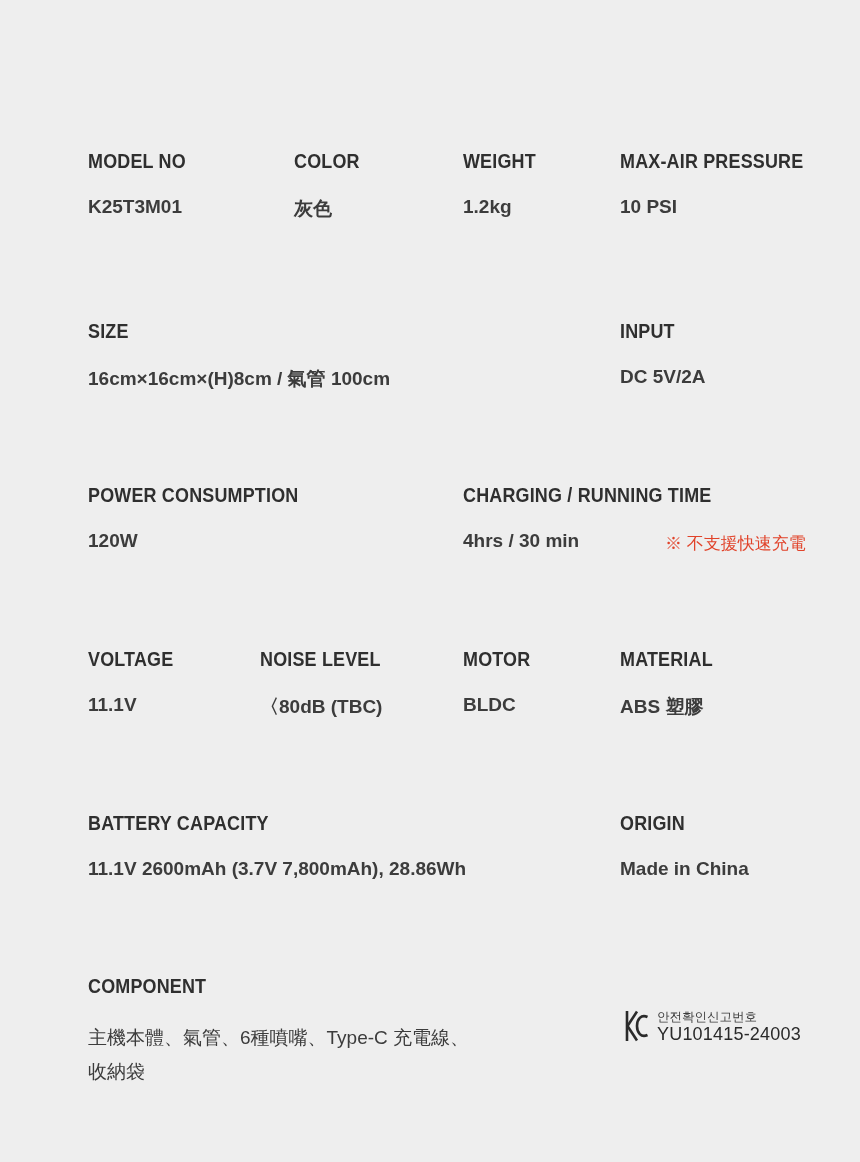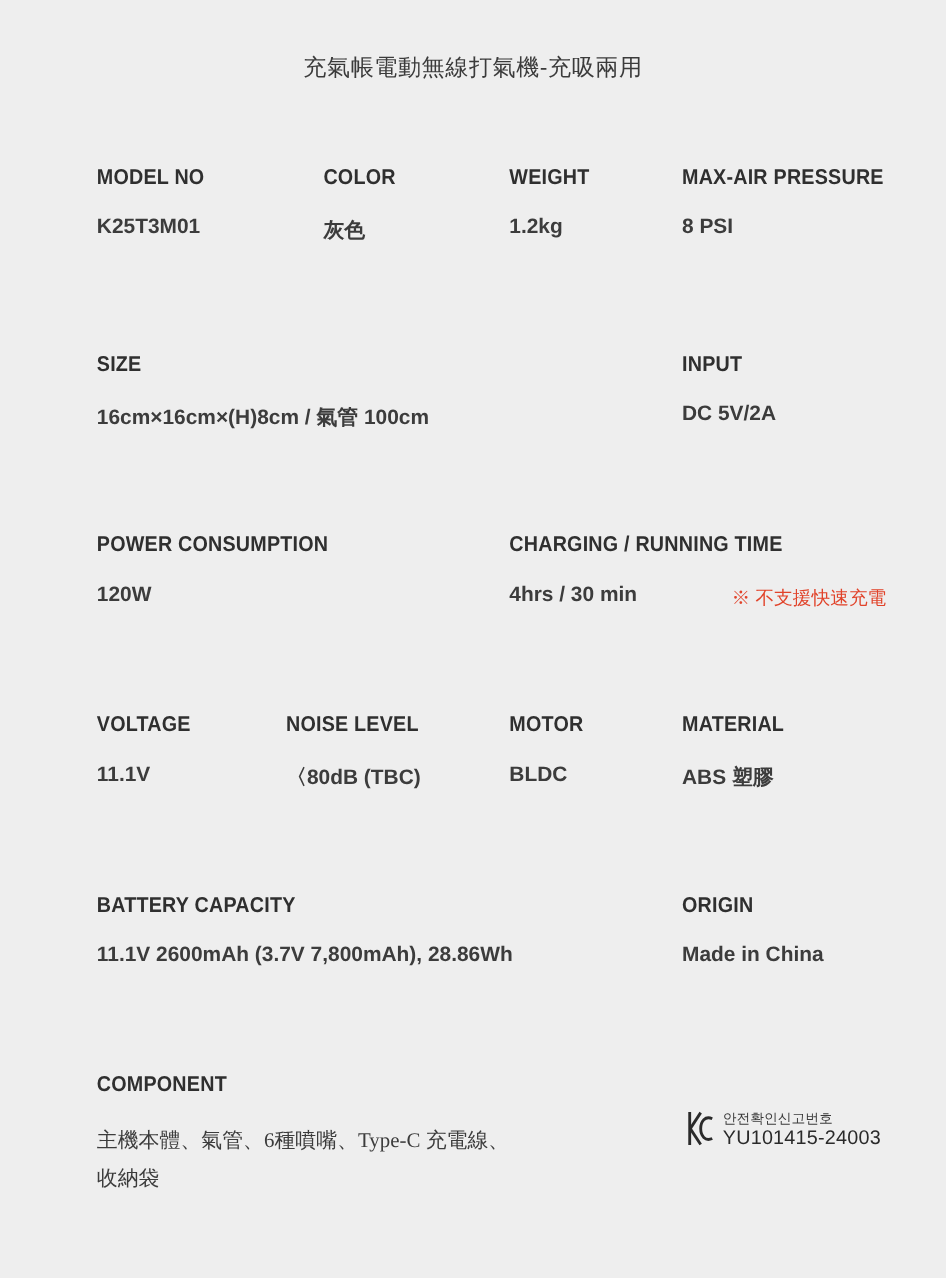--- a/index.html
+++ b/index.html
@@ -91,21 +91,20 @@
   
   .block6 { position: absolute; left: 88px; top: 975px; width: 760px; }
   .block6 .c1 { position: absolute; left: 0; width: 480px; }
   .block6 .val-multi {
     position: absolute;
     top: 46px;
     font-size: 19px;
     color: #3c3c3c;
     line-height: 34px;
     width: 500px;
-    font-family: Liberation Serif, serif;
   }
 
   
   .kc-badge {
     position: absolute;
     left: 624px;
     top: 1009px;
     display: flex;
     align-items: center;
   }
@@ -134,36 +133,35 @@
     line-height: 18px;
     letter-spacing: 0.2px;
     white-space: nowrap;
   }
 </style>
 </head>
 <body>
 
 <div class="page">
 
-  <div class="title">充氣帳電動無線打氣機-充吸兩用</div>
 
   <div class="spec-area">
 
     <div class="block1 row">
       <div class="c1 lbl-line label">MODEL NO</div>
       <div class="c1 val-line value">K25T3M01</div>
 
       <div class="c2 lbl-line label">COLOR</div>
       <div class="c2 val-line value">灰色</div>
 
       <div class="c3 lbl-line label">WEIGHT</div>
       <div class="c3 val-line value">1.2kg</div>
 
       <div class="c4 lbl-line label">MAX-AIR PRESSURE</div>
-      <div class="c4 val-line value">8 PSI</div>
+      <div class="c4 val-line value">10 PSI</div>
     </div>
 
     <div class="block2 row">
       <div class="c1 lbl-line label">SIZE</div>
       <div class="c1 val-line value">16cm×16cm×(H)8cm / 氣管 100cm</div>
 
       <div class="c2 lbl-line label">INPUT</div>
       <div class="c2 val-line value">DC 5V/2A</div>
     </div>
 

